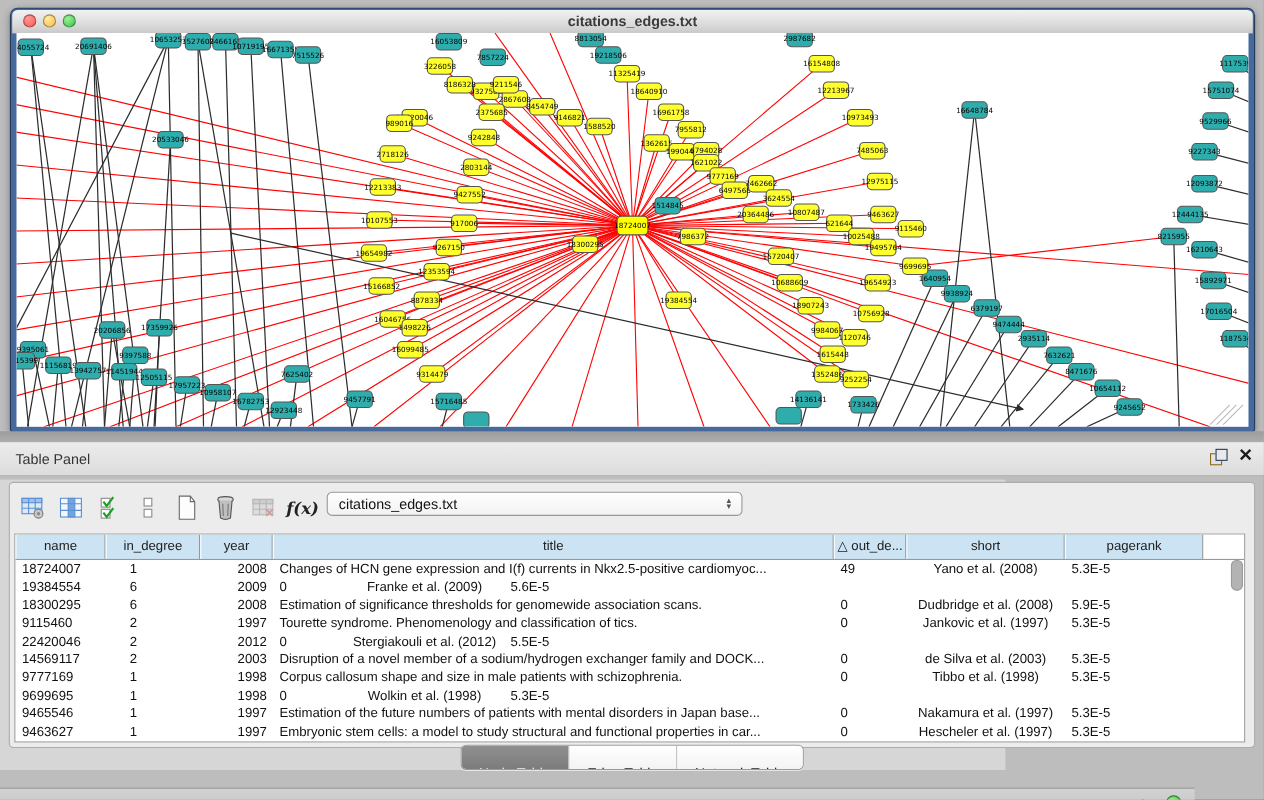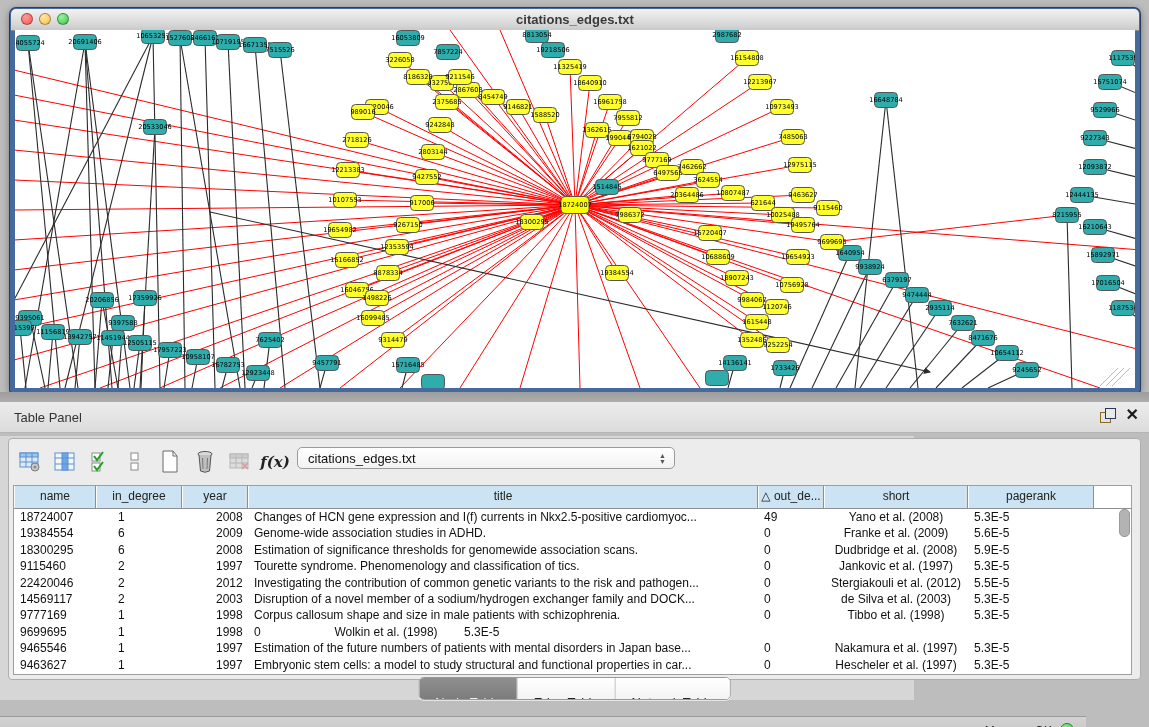--- a/index.html
+++ b/index.html
@@ -880,21 +880,20 @@
             <div class="td c-year" style="width: 66px;">2008</div>
             <div class="td " style="width: 510px;">Changes of HCN gene expression and I(f) currents in Nkx2.5-positive cardiomyoc...</div>
             <div class="td " style="width: 66px;">49</div>
             <div class="td c-short" style="width: 144px;">Yano et al. (2008)</div>
             <div class="td " style="width: 126px;">5.3E-5</div>
           </div>
           <div class="trow">
             <div class="td " style="width: 82px;">19384554</div>
             <div class="td c-in" style="width: 86px;">6</div>
             <div class="td c-year" style="width: 66px;">2009</div>
-            <div class="td " style="width: 510px;">Genome-wide association studies in ADHD.</div>
             <div class="td " style="width: 66px;">0</div>
             <div class="td c-short" style="width: 144px;">Franke et al. (2009)</div>
             <div class="td " style="width: 126px;">5.6E-5</div>
           </div>
           <div class="trow">
             <div class="td " style="width: 82px;">18300295</div>
             <div class="td c-in" style="width: 86px;">6</div>
             <div class="td c-year" style="width: 66px;">2008</div>
             <div class="td " style="width: 510px;">Estimation of significance thresholds for genomewide association scans.</div>
             <div class="td " style="width: 66px;">0</div>
@@ -907,21 +906,20 @@
             <div class="td c-year" style="width: 66px;">1997</div>
             <div class="td " style="width: 510px;">Tourette syndrome. Phenomenology and classification of tics.</div>
             <div class="td " style="width: 66px;">0</div>
             <div class="td c-short" style="width: 144px;">Jankovic et al. (1997)</div>
             <div class="td " style="width: 126px;">5.3E-5</div>
           </div>
           <div class="trow">
             <div class="td " style="width: 82px;">22420046</div>
             <div class="td c-in" style="width: 86px;">2</div>
             <div class="td c-year" style="width: 66px;">2012</div>
-            <div class="td " style="width: 510px;">Investigating the contribution of common genetic variants to the risk and pathogen...</div>
             <div class="td " style="width: 66px;">0</div>
             <div class="td c-short" style="width: 144px;">Stergiakouli et al. (2012)</div>
             <div class="td " style="width: 126px;">5.5E-5</div>
           </div>
           <div class="trow">
             <div class="td " style="width: 82px;">14569117</div>
             <div class="td c-in" style="width: 86px;">2</div>
             <div class="td c-year" style="width: 66px;">2003</div>
             <div class="td " style="width: 510px;">Disruption of a novel member of a sodium/hydrogen exchanger family and DOCK...</div>
             <div class="td " style="width: 66px;">0</div>

